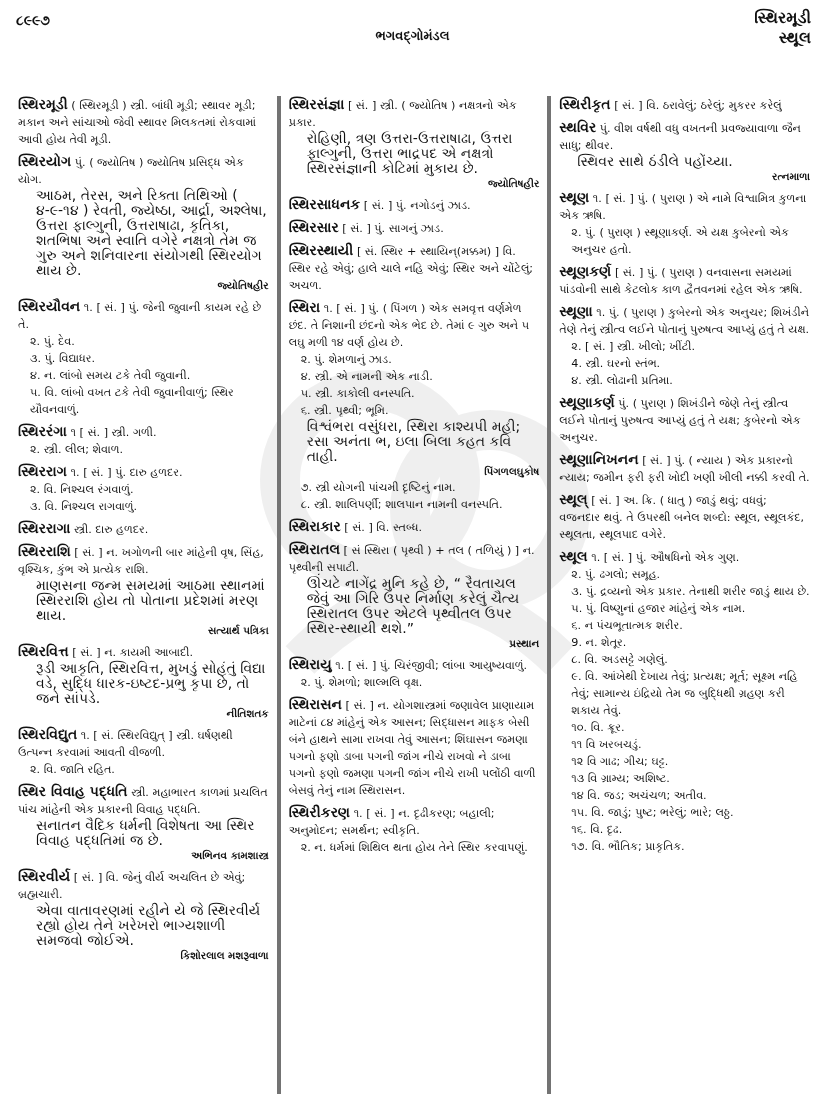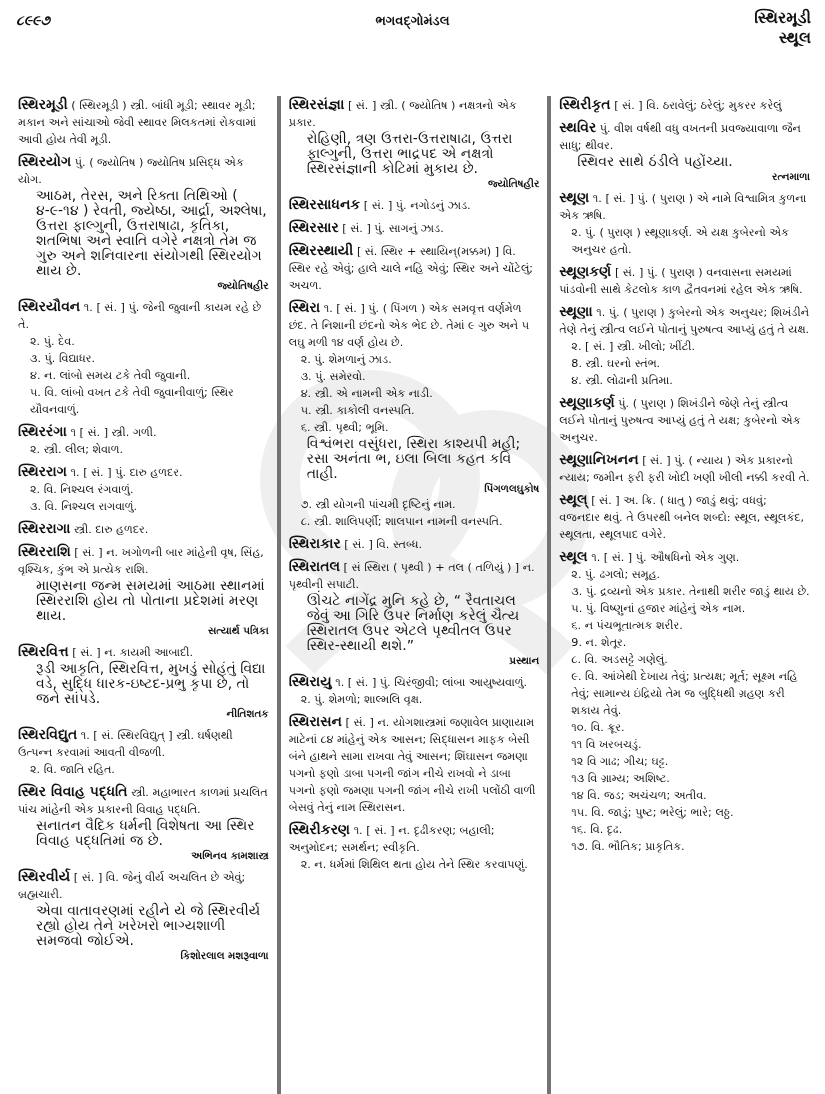--- a/index.html
+++ b/index.html
@@ -8,22 +8,22 @@
     font-family: "DejaVu Sans", "Liberation Sans", sans-serif;
     color: #111;
   }
   .watermark {
     position: absolute; left: 260px; top: 330px; width: 330px; height: 420px;
     pointer-events: none; opacity: 0.06;
   }
   .header {
     position: absolute; left: 0; top: 0; width: 825px; height: 56px;
   }
-  .page-no { position: absolute; left: 16px; top: 12px; font-size: 14px; font-weight: bold; font-style: italic; }
-  .book-title { position: absolute; left: 0; right: 0; top: 13px; text-align: center; font-size: 13px; font-weight: bold; }
+  .page-no { position: absolute; left: 16px; top: 12px; font-size: 14px; font-weight: bold; }
+  .book-title { position: absolute; left: 0; right: 0; top: 28px; text-align: center; font-size: 13px; font-weight: bold; }
   .guide-words { position: absolute; right: 14px; top: 8px; text-align: right; font-size: 16px; font-weight: bold; line-height: 20px; }
   .columns {
     position: absolute; left: 10px; top: 56px; width: 808px; height: 1034px;
     display: flex;
     margin-top: 40px;
   }
   .col {
     flex: 1 1 0; padding: 0 8px; box-sizing: border-box; overflow: hidden;
     font-size: 11.2px; line-height: 17px;
   }
@@ -119,21 +119,20 @@
       </div>
       <div class="entry">
         <div class="def-line"><span class="hw">સ્થિરસાર</span> <span class="gram">[ સં. ] પું.</span> <span class="def">સાગનું ઝાડ.</span></div>
       </div>
       <div class="entry">
         <div class="def-line"><span class="hw">સ્થિરસ્થાયી</span> <span class="gram">[ સં. સ્થિર + સ્થાયિન્(મક્કમ) ]</span> <span class="def">વિ. સ્થિર રહે એવું; હાલે ચાલે નહિ એવું; સ્થિર અને ચોંટેલું; અચળ.</span></div>
       </div>
       <div class="entry">
         <div class="def-line"><span class="hw">સ્થિરા</span> <span class="gram">૧. [ સં. ] પું. ( પિંગળ )</span> <span class="def">એક સમવૃત્ત વર્ણમેળ છંદ. તે નિશાની છંદનો એક ભેદ છે. તેમાં ૯ ગુરુ અને ૫ લઘુ મળી ૧૪ વર્ણ હોય છે.</span></div>
         <div class="sense">૨. પું. શેમળાનું ઝાડ.</div>
-        <div class="sense">૩. પું. સમેરવો.</div>
         <div class="sense">૪. સ્ત્રી. એ નામની એક નાડી.</div>
         <div class="sense">૫. સ્ત્રી. કાકોલી વનસ્પતિ.</div>
         <div class="sense">૬. સ્ત્રી. પૃથ્વી; ભૂમિ.</div>
         <div class="quote">વિશ્વંભરા વસુંધરા, સ્થિરા કાશ્યપી મહી; રસા અનંતા ભ, ઇલા બિલા કહત કવિ તાહી.</div>
         <div class="source">પિંગળલઘુકોષ</div>
         <div class="sense">૭. સ્ત્રી યોગની પાંચમી દૃષ્ટિનું નામ.</div>
         <div class="sense">૮. સ્ત્રી. શાલિપર્ણી; શાલપાન નામની વનસ્પતિ.</div>
       </div>
       <div class="entry">
         <div class="def-line"><span class="hw">સ્થિરાકાર</span> <span class="gram">[ સં. ] વિ.</span> <span class="def">સ્તબ્ધ.</span></div>
@@ -167,21 +166,21 @@
       <div class="entry">
         <div class="def-line"><span class="hw">સ્થૂણ</span> <span class="gram">૧. [ સં. ] પું. ( પુરાણ )</span> <span class="def">એ નામે વિશ્વામિત્ર કુળના એક ઋષિ.</span></div>
         <div class="sense">૨. પું. ( પુરાણ ) સ્થૂણાકર્ણ. એ યક્ષ કુબેરનો એક અનુચર હતો.</div>
       </div>
       <div class="entry">
         <div class="def-line"><span class="hw">સ્થૂણકર્ણ</span> <span class="gram">[ સં. ] પું. ( પુરાણ )</span> <span class="def">વનવાસના સમયમાં પાંડવોની સાથે કેટલોક કાળ દ્વૈતવનમાં રહેલ એક ઋષિ.</span></div>
       </div>
       <div class="entry">
         <div class="def-line"><span class="hw">સ્થૂણા</span> <span class="gram">૧. પું. ( પુરાણ )</span> <span class="def">કુબેરનો એક અનુચર; શિખંડીને તેણે તેનું સ્ત્રીત્વ લઈને પોતાનું પુરુષત્વ આપ્યું હતું તે યક્ષ.</span></div>
         <div class="sense">૨. [ સં. ] સ્ત્રી. ખીલો; ખીંટી.</div>
-        <div class="sense">8. સ્ત્રી. ઘરનો સ્તંભ.</div>
+        <div class="sense">4. સ્ત્રી. ઘરનો સ્તંભ.</div>
         <div class="sense">૪. સ્ત્રી. લોઢાની પ્રતિમા.</div>
       </div>
       <div class="entry">
         <div class="def-line"><span class="hw">સ્થૂણાકર્ણ</span> <span class="gram">પું. ( પુરાણ )</span> <span class="def">શિખંડીને જેણે તેનું સ્ત્રીત્વ લઈને પોતાનું પુરુષત્વ આપ્યું હતું તે યક્ષ; કુબેરનો એક અનુચર.</span></div>
       </div>
       <div class="entry">
         <div class="def-line"><span class="hw">સ્થૂણાનિખનન</span> <span class="gram">[ સં. ] પું. ( ન્યાય )</span> <span class="def">એક પ્રકારનો ન્યાય; જમીન ફરી ફરી ખોદી ખણી ખીલી નક્કી કરવી તે.</span></div>
       </div>
       <div class="entry">
         <div class="def-line"><span class="hw">સ્થૂલ્</span> <span class="gram">[ સં. ] અ. ક્રિ. ( ધાતુ )</span> <span class="def">જાડું થવું; વધવું; વજનદાર થવું. તે ઉપરથી બનેલ શબ્દો: સ્થૂલ, સ્થૂલકંદ, સ્થૂલતા, સ્થૂલપાદ વગેરે.</span></div>

